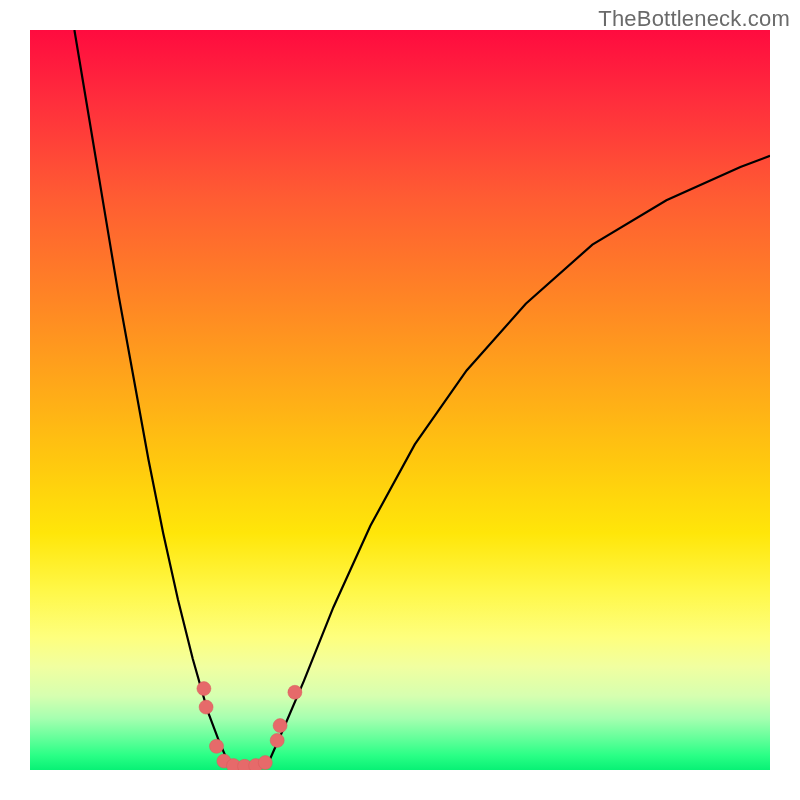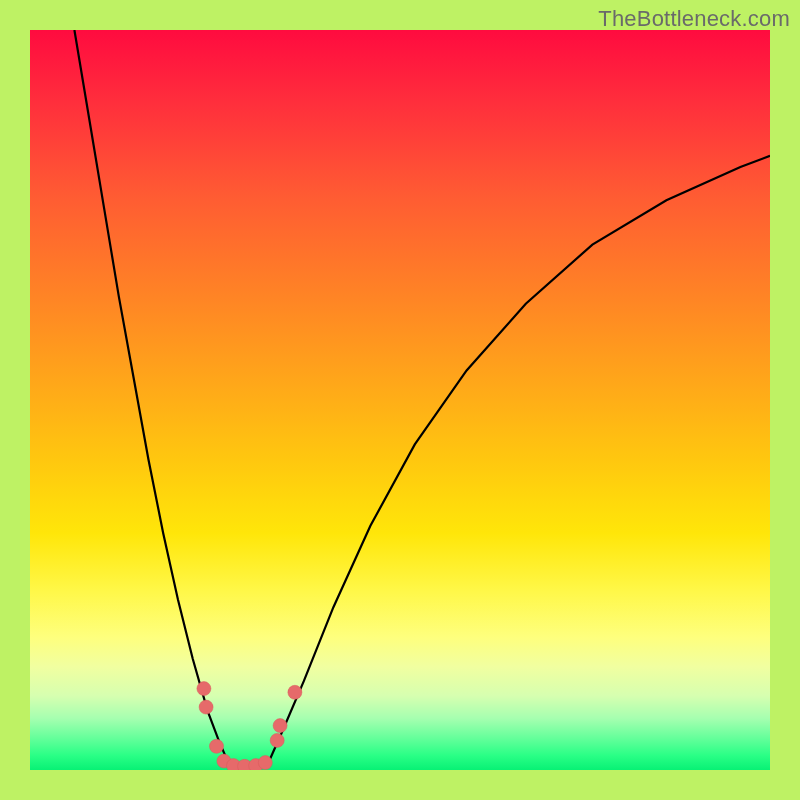--- a/index.html
+++ b/index.html
@@ -10,21 +10,21 @@
     background: #000;
     overflow: hidden;
     font-family: Arial, Helvetica, sans-serif;
   }
   .frame {
     position: absolute;
     left: 0;
     top: 0;
     width: 800px;
     height: 800px;
-    background: #bef264;
+    background: #ffffff;
   }
   .plot-area {
     position: absolute;
     left: 30px;
     top: 30px;
     width: 740px;
     height: 740px;
     
     background: linear-gradient(
       to bottom,

